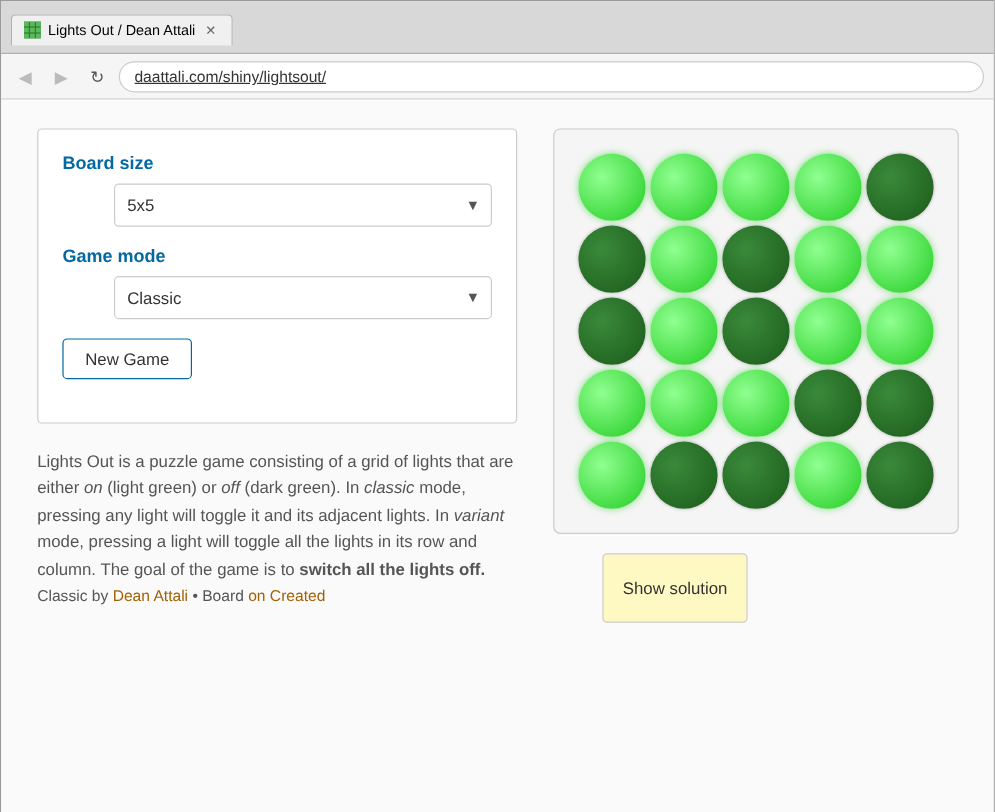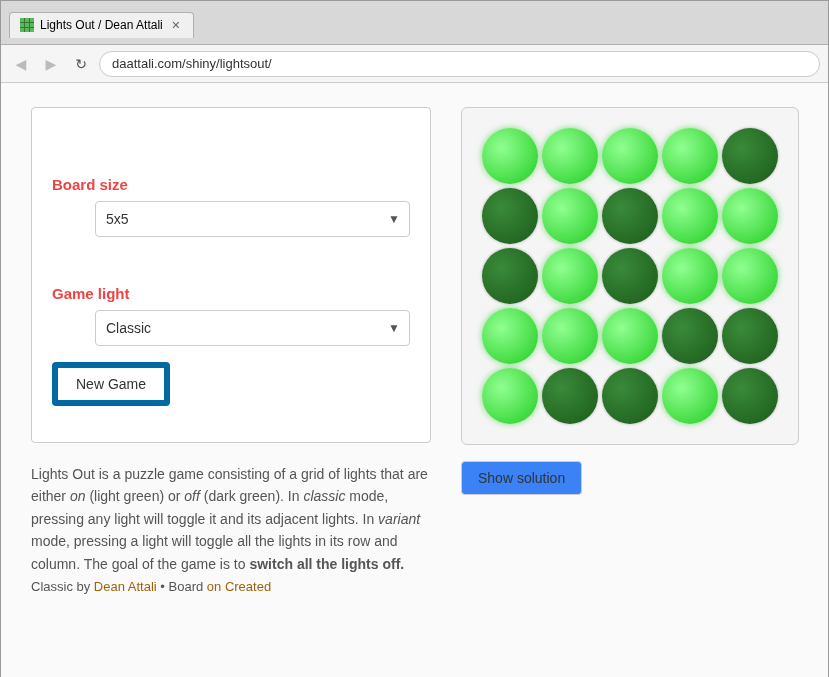--- a/index.html
+++ b/index.html
@@ -101,20 +101,21 @@
     .address-bar {
       flex: 1;
       height: 26px;
       border: 1px solid #ccc;
       border-radius: 13px;
       padding: 0 12px;
       font-size: 13px;
       background: white;
       color: #333;
       outline: none;
+      text-decoration: underline;
     }
 
     
     .page-content {
       background: #fafafa;
       padding: 24px 30px;
       min-height: 600px;
     }
 
     .page-title {
@@ -144,24 +145,23 @@
       margin-bottom: 20px;
     }
 
     .setting-group {
       margin-bottom: 16px;
     }
 
     .setting-label {
       font-size: 15px;
       font-weight: bold;
-      color: #ef4444;
+      color: #0369a1;
       margin-bottom: 8px;
       display: block;
-      margin-top: 48px;
     }
 
     .select-wrapper {
       position: relative;
       width: 100%;
       padding-left: 43px;
     }
 
     .select-wrapper select {
       width: 100%;
@@ -182,21 +182,21 @@
       right: 10px;
       top: 50%;
       transform: translateY(-50%);
       pointer-events: none;
       color: #555;
       font-size: 12px;
     }
 
     .new-game-btn {
       background: white;
-      border: 6px solid #0369a1;
+      border: 1px solid #0369a1;
       border-radius: 4px;
       padding: 8px 18px;
       font-size: 14px;
       cursor: pointer;
       color: #333;
       margin-bottom: 16px;
     }
 
     .description {
       font-size: 14px;
@@ -258,27 +258,28 @@
       background: radial-gradient(circle at 35% 35%, #90ff90, #22cc22);
       box-shadow: 0 0 6px rgba(0,200,0,0.5);
     }
 
     .cell.off {
       background: radial-gradient(circle at 35% 35%, #3a8a3a, #1a5a1a);
       box-shadow: 0 0 3px rgba(0,0,0,0.3);
     }
 
     .show-solution-btn {
-      background: #3b82f6;
+      background: #fef9c3;
       border: 1px solid #ccc;
       border-radius: 4px;
-      padding: 8px 16px;
+      padding: 20px 16px;
       font-size: 14px;
       cursor: pointer;
       color: #333;
+      margin-left: 41px;
     }
   </style>
 </head>
 <body>
 
 <div class="browser-window">
 
   <div class="tab-bar">
     <div class="tab">
       <div class="tab-favicon">
@@ -322,21 +323,21 @@
                 <option>7x7</option>
                 <option>8x8</option>
                 <option>9x9</option>
                 <option>10x10</option>
               </select>
               <span class="select-arrow">▼</span>
             </div>
           </div>
 
           <div class="setting-group">
-            <label class="setting-label">Game light</label>
+            <label class="setting-label">Game mode</label>
             <div class="select-wrapper">
               <select>
                 <option selected="">Classic</option>
                 <option>Variant</option>
               </select>
               <span class="select-arrow">▼</span>
             </div>
           </div>
 
           <button class="new-game-btn">New Game</button>

